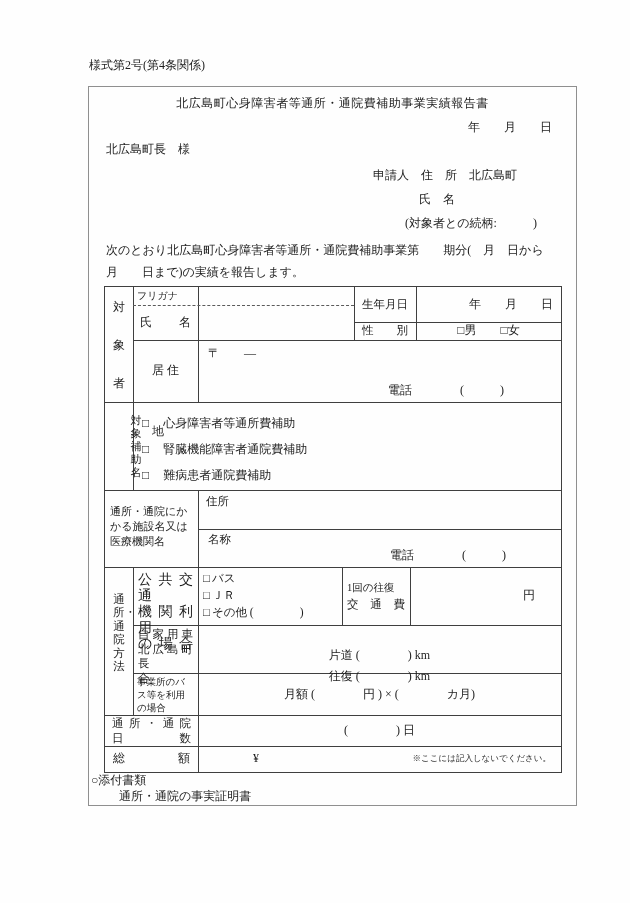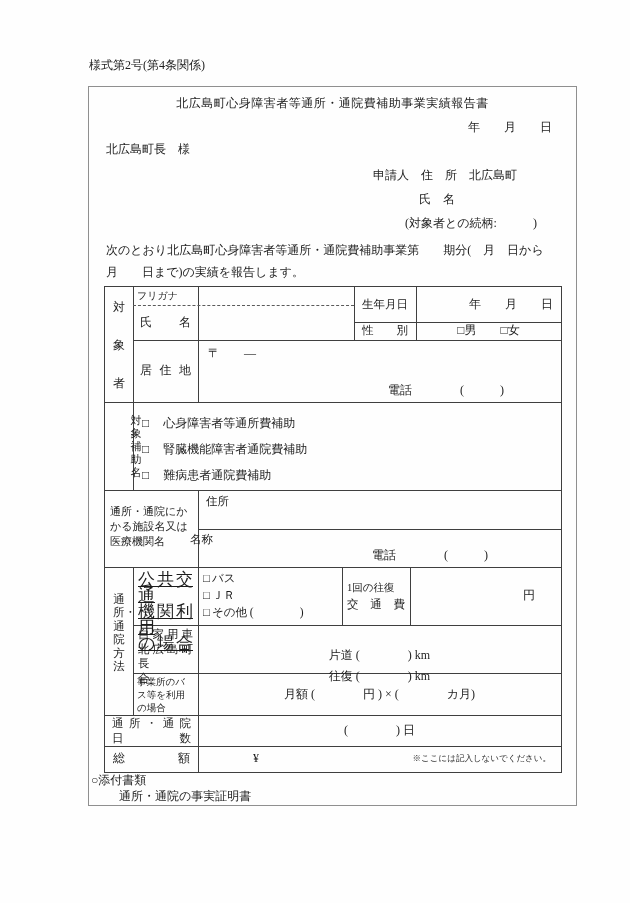--- a/index.html
+++ b/index.html
@@ -74,21 +74,21 @@
       </div>
       <div class="c" style="left:28px;top:0;width:65px;height:18px;font-size:10px;line-height:18px;padding-left:4px;">フリガナ</div>
       <div class="c jl" style="left:28px;top:18px;width:65px;height:35px;line-height:34px;padding:0 7px;">氏名</div>
       <div class="c" style="left:93px;top:0;width:156px;height:53px;"></div>
       <div class="c ctr" style="left:249px;top:0;width:62px;height:35px;line-height:35px;font-size:11.5px;">生年月日</div>
       <div class="c rgt" style="left:311px;top:0;width:145px;height:35px;line-height:35px;padding-right:8px;">年　　月　　日</div>
       <div class="c jl" style="left:249px;top:35px;width:62px;height:18px;line-height:17px;padding:0 8px;font-size:11.5px;">性別</div>
       <div class="c ctr" style="left:311px;top:35px;width:145px;height:18px;line-height:17px;">
         <span class="bx">□</span><span>男</span><span>　　</span><span class="bx">□</span><span>女</span>
       </div>
-      <div class="c jl" style="left:28px;top:53px;width:65px;height:62px;line-height:61px;padding:0 7px;">居住地</div>
+      <div class="c jl" style="left:28px;top:53px;width:65px;height:62px;line-height:61px;padding:0 19px;">居住地</div>
       <div class="c" style="left:93px;top:53px;width:363px;height:62px;">
         <span class="abs" style="left:10px;top:5px;">〒　　―</span>
         <span class="abs" style="left:190px;bottom:3px;">電話　　　　(　　　)</span>
       </div>
 
       <div class="c vcell" style="left:17px;top:115px;width:28px;height:88px;">
         <span class="vtext sm">対象補助名</span>
       </div>
       <div class="c" style="left:28px;top:115px;width:428px;height:88px;padding:8px 0 0 9px;line-height:26px;">
         <div>
@@ -101,30 +101,30 @@
           <span style="margin-right:14px;">□</span><span>難病患者通院費補助</span>
         </div>
       </div>
 
       <div class="c sm" style="left:0;top:203px;width:93px;height:77px;padding:14px 0 0 5px;line-height:15px;">
         <div>通所・通院にか</div>
         <div>かる施設名又は</div>
         <div>医療機関名</div>
       </div>
       <div class="c" style="left:93px;top:203px;width:363px;height:39px;padding:4px 0 0 8px;font-size:11.5px;">住所</div>
-      <div class="c" style="left:77px;top:242px;width:363px;height:38px;text-align:center;">
+      <div class="c" style="left:95px;top:242px;width:363px;height:38px;text-align:center;">
         <span class="abs" style="left:8px;top:3px;font-size:11.5px;">名称</span>
         <span class="abs" style="left:190px;bottom:3px;">電話　　　　(　　　)</span>
       </div>
 
       <div class="c vcell" style="left:0;top:272px;width:28px;height:148px;">
         <span class="vtext" style="line-height:13.5px;font-size:11.5px;">通所・通院方法</span>
       </div>
 
-      <div class="c" style="left:28px;top:280px;width:65px;height:58px;padding:5px 5px 0 5px;line-height:16px;font-size:17px;text-decoration:underline;">
+      <div class="c" style="left:28px;top:280px;width:65px;height:58px;padding:5px 5px 0 5px;line-height:16px;font-size:14px;">
         <div class="jl">公共交通</div>
         <div class="jl">機関利用</div>
         <div class="jl">の場合</div>
       </div>
       <div class="c" style="left:93px;top:280px;width:144px;height:58px;padding:3px 0 0 5px;line-height:17px;font-size:11.5px;">
         <div class="opt">
           <span class="bx">□</span><span>バス</span>
         </div>
         <div class="opt">
           <span class="bx">□</span><span>ＪＲ</span>

